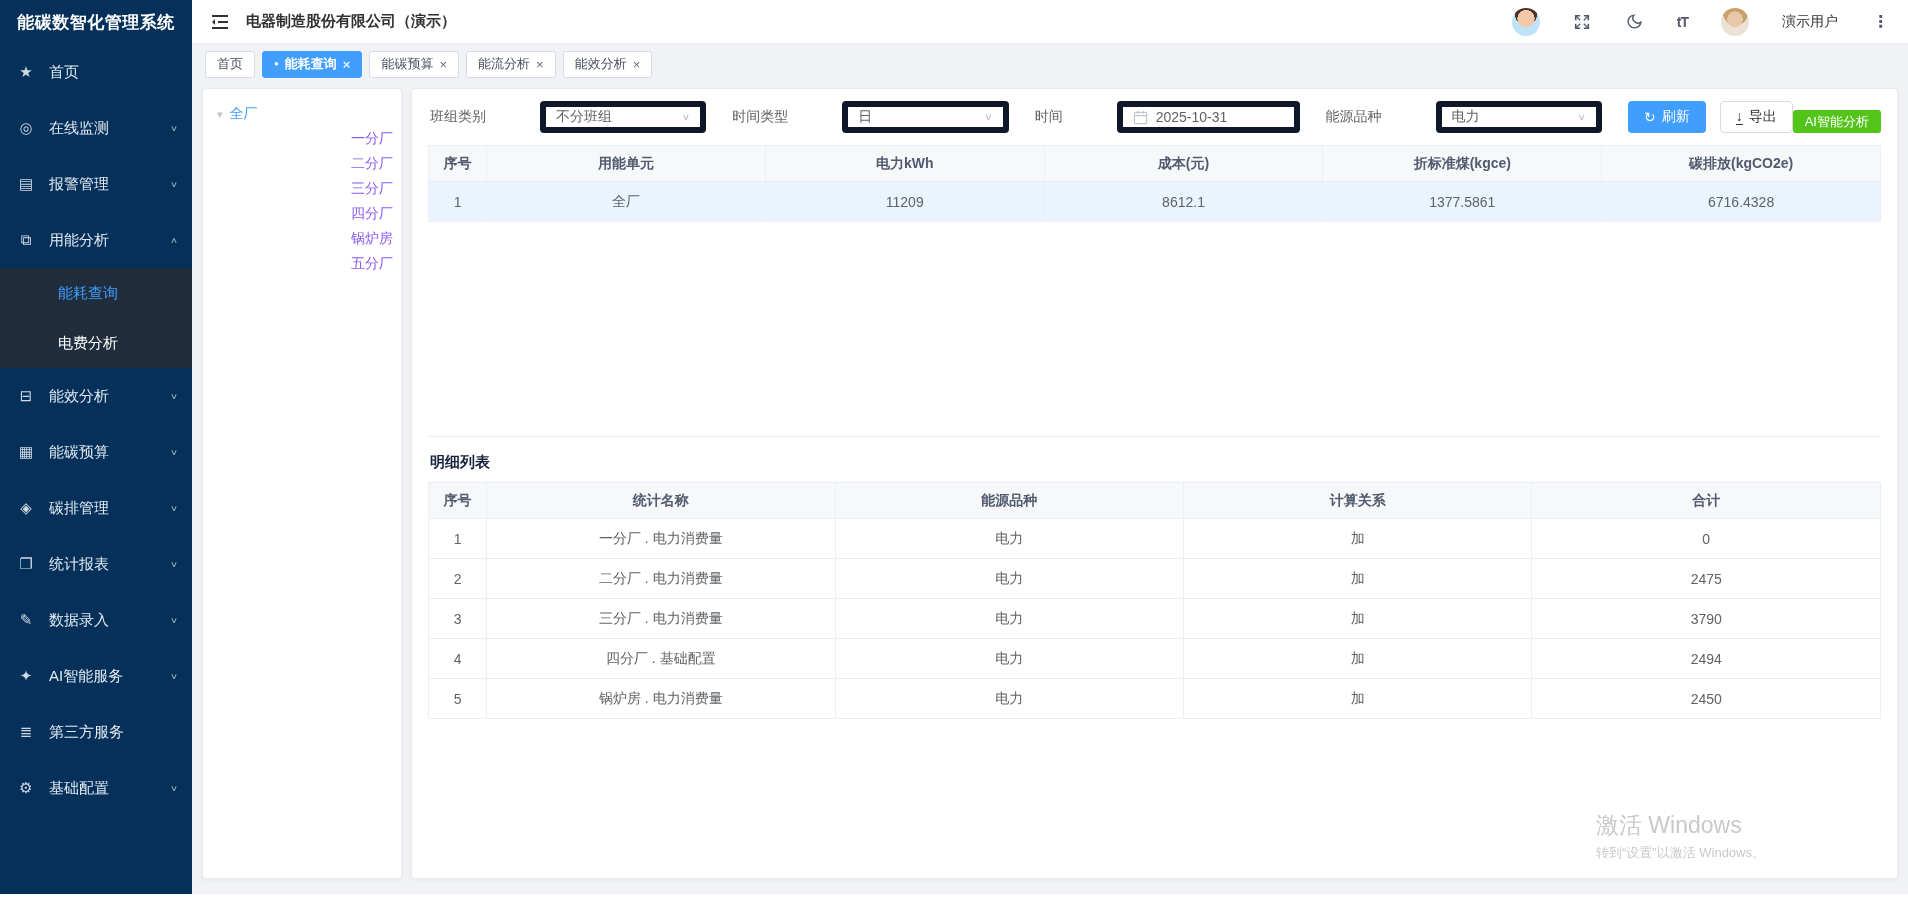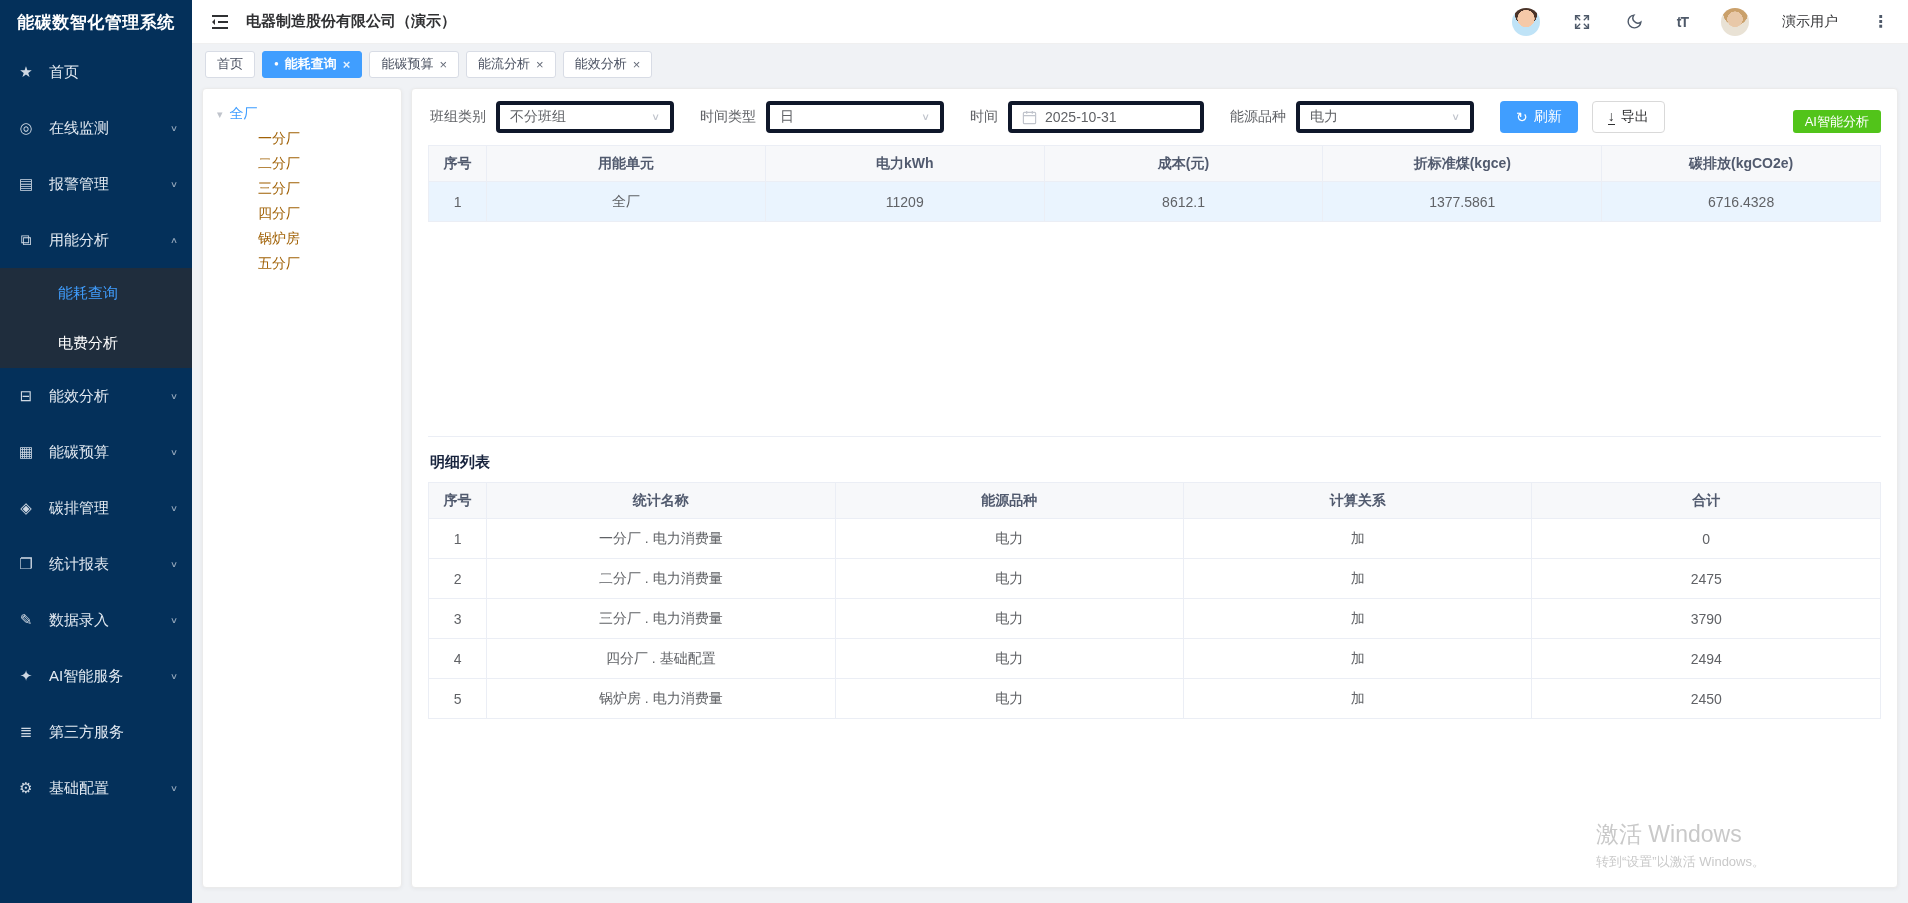--- a/index.html
+++ b/index.html
@@ -1,18 +1,18 @@
 <!DOCTYPE html>
 <html><head>
 <meta charset="utf-8">
 <style>
   * { box-sizing: border-box; margin: 0; padding: 0; }
   html,body { width:1908px; height:903px; overflow:hidden;
     font-family:"Liberation Sans","DejaVu Sans",sans-serif; }
-  .page { width:1908px; height:903px; display:flex; flex-direction:row; background:#f0f2f5; }
+  .page { width:1908px; height:903px; display:flex; flex-direction:column; background:#f0f2f5; }
   .row { flex:1; display:flex; min-height:0; }
 
   
   .sidebar { width:192px; background:#04305a; color:#d9e1ea; flex-shrink:0; display:flex; flex-direction:column; }
   .sb-title { color:#fff; font-size:17px; font-weight:bold; text-align:center; padding:11px 0 10px; letter-spacing:.5px; }
   .sb-item { height:56px; display:flex; align-items:center; padding:0 14px 0 16px; font-size:15px; color:#e3eaf2; cursor:pointer; }
   .sb-item .ico { width:20px; margin-right:13px; font-size:15px; text-align:center; color:#cfd8e3; }
   .sb-item .chev { margin-left:auto; font-size:11px; color:#93a6ba; transform:scaleY(.75); }
   .sb-sub { background:#1f2d3d; }
   .sb-sub-item { height:50px; display:flex; align-items:center; padding-left:58px; font-size:15px; color:#ffffff; cursor:pointer; }
@@ -40,27 +40,27 @@
   .tab.active { background:#409eff; border-color:#409eff; color:#fff; font-weight:bold; }
   .tab .dot { font-size:8px; line-height:1; }
   .tab .x { font-size:13px; opacity:.85; }
 
   
   .content { flex:1; display:flex; gap:9px; padding:4px 10px 15px; min-height:0; }
   .card { background:#fff; border:1px solid #ebebeb; border-radius:4px; box-shadow:0 1px 4px rgba(0,0,0,.05); }
   .tree-card { width:200px; flex-shrink:0; padding:13px 8px; font-size:14px; overflow:hidden; }
   .tree-root { display:flex; align-items:center; gap:7px; padding:3px 6px; color:#409eff; cursor:pointer; }
   .tree-root .caret { color:#c0c4cc; font-size:11px; }
-  .tree-child { padding:3.5px 0 3.5px 47px; color:#a16207; cursor:pointer; }
+  .tree-child { padding:3.5px 0 3.5px 47px; color:#8b5cf6; cursor:pointer;text-align:right; }
 
   .main-card { flex:1; padding:12px 16px; display:flex; flex-direction:column; position:relative; min-width:0; overflow:hidden; }
   .filter-row { display:flex; align-items:center; flex-shrink:0; }
   .f-label { font-size:14px; color:#606266; white-space:nowrap; margin:0 10px 0 26px; }
   .f-label.first { margin-left:2px; }
-  .select, .date-input { height:32px; border:4px solid #0f172a; border-radius:4px; background:#fff; display:flex; align-items:center; font-size:14px; color:#606266; cursor:pointer; }
+  .select, .date-input { height:32px; border:6px solid #0f172a; border-radius:4px; background:#fff; display:flex; align-items:center; font-size:14px; color:#606266; cursor:pointer;margin-left:44px; }
   .select { width:178px; justify-content:space-between; padding:0 10px; }
   .sel-arrow { color:#c0c4cc; font-size:12px; transform:scaleY(.8); }
   .date-input { width:196px; padding:0 10px; gap:8px; }
   .cal-ic { color:#c0c4cc; display:flex; }
   .btn { height:32px; padding:0 15px; border-radius:4px; font-size:14px; display:inline-flex; align-items:center; gap:6px; cursor:pointer; border:1px solid transparent; white-space:nowrap; }
   .btn-primary { background:#409eff; color:#fff; margin-left:26px; }
   .btn-plain { background:#fff; border-color:#d9d9d9; color:#303133; margin-left:14px; }
   .btn-ai { margin-left:auto; background:#52c41a; color:#fff; height:23px; padding:0 11px; font-size:13px; border-radius:3px; align-self:flex-end; }
   .ric { font-size:14px; line-height:1; }
 

